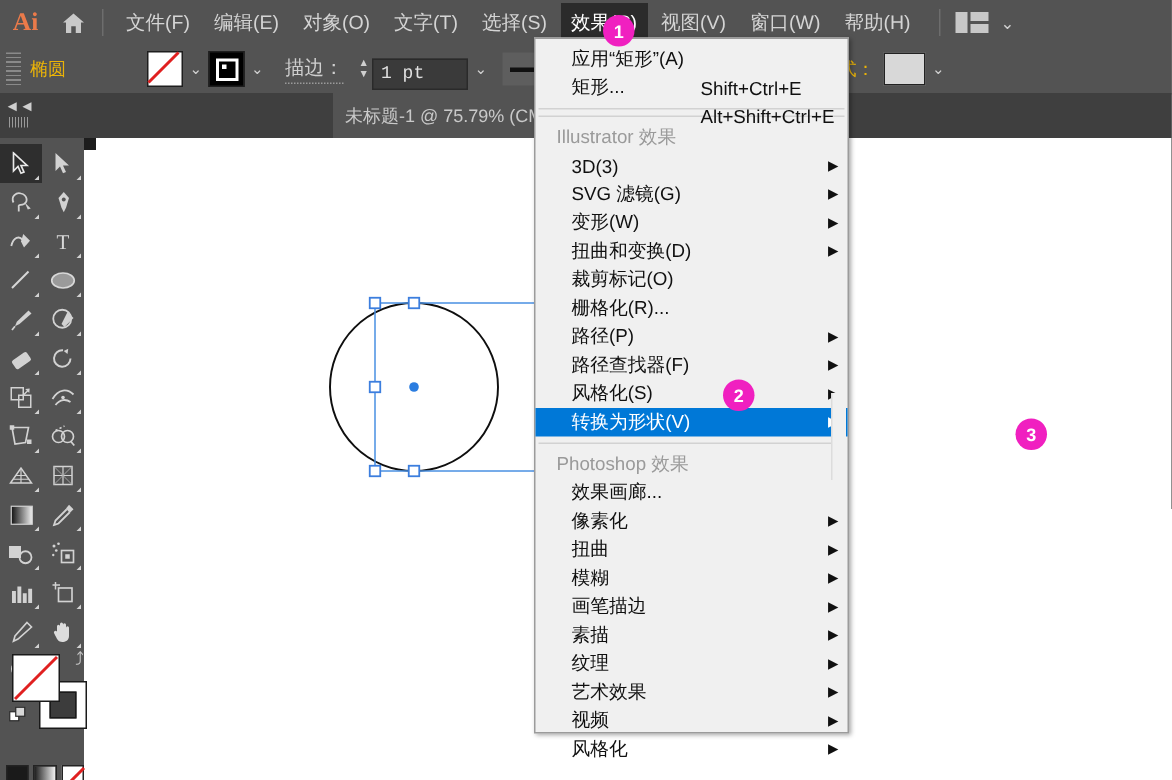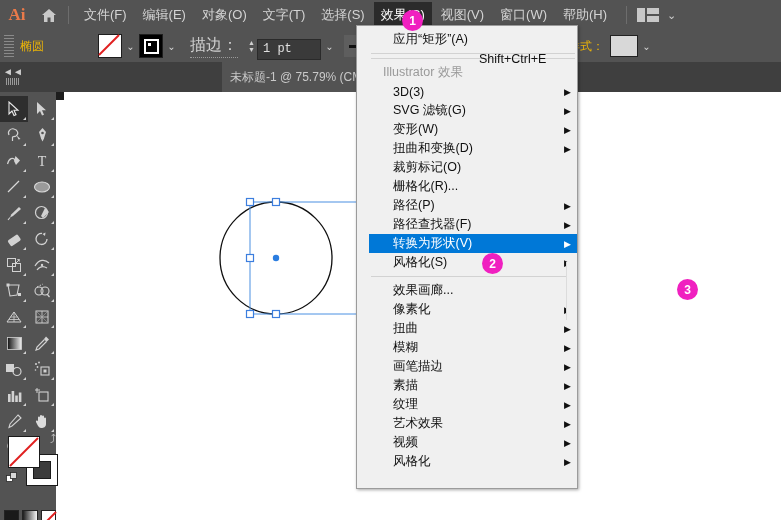--- a/index.html
+++ b/index.html
@@ -58,21 +58,21 @@
     width: 781px; height: 32px;
     background: #535353;
     display: flex; align-items: center;
     border-bottom: 1px solid #3f3f3f;
   }
   .grip {
     width: 10px; height: 22px; margin: 0 6px 0 4px;
     background: repeating-linear-gradient(to bottom,#8a8a8a 0 1px,transparent 1px 3px);
   }
   .cb-label { font-size: 12px; color: #eab308; white-space: nowrap; }
-  .cb-label-u { font-size: 16px; color: #cfcfcf; white-space: nowrap;
+  .cb-label-u { font-size: 13px; color: #cfcfcf; white-space: nowrap;
                 border-bottom: 1px dotted #9a9a9a; padding-bottom:1px;}
   .swatch-box {
     width: 22px; height: 22px; background: #fff;
     border: 1px solid #1e1e1e; position: relative;
   }
   .slash {
     position:absolute; left:-1px; top:-1px; width:100%; height:100%;
   }
   .stroke-box {
     width:22px; height:22px; background:#000; border:1px solid #1e1e1e;
@@ -178,21 +178,20 @@
   .bottom-swatches {
     position:absolute; left:4px; top:418px; width:52px; height:16px; display:flex; gap:3px;
   }
   .bs { width:15px; height:15px; border:1px solid #232323; }
 
   
   .dropdown {
     position:absolute; left:356px; top:25px; width:208px; height:462px;
     background:#f0f0f0; border:1px solid #9b9b9b;
     box-shadow: 1px 1px 3px rgba(0,0,0,0.35);
-    padding-left: 12px;
   }
   .mrow {
     position:relative; height:19px; display:flex; align-items:center;
     font-size:12.5px; color:#101010; padding-left:24px; white-space:nowrap;
   }
   .mrow .accel { position:absolute; left:110px;margin-top:39px; }
   .mrow.sel { background:#0078d7; color:#ffffff; }
   .mrow.section {
     color:#9a9a9a; padding-left:14px; font-size:12.5px;
   }
@@ -581,20 +580,24 @@
     </div>
   </div>
 
   <div class="dropdown">
     <div style="height:4px"></div>
 
     <div class="mrow">
       <span>应用“矩形”(A)</span>
       <span class="accel">Shift+Ctrl+E</span>
     </div>
+    <div class="mrow">
+      <span>矩形...</span>
+      <span class="accel">Alt+Shift+Ctrl+E</span>
+    </div>
 
     <div class="msep"></div>
 
 
     <div class="msep"></div>
 
     <div class="mrow section">Illustrator 效果</div>
     <div class="mrow">
         <span>3D(3)</span>
         <span class="arrowr">▶</span>
@@ -616,33 +619,34 @@
       </div>
     <div class="mrow">
         <span>栅格化(R)...</span>
       </div>
     <div class="mrow">
         <span>路径(P)</span>
         <span class="arrowr">▶</span>
       </div>
     <div class="mrow">
         <span>路径查找器(F)</span>
+        <span class="arrowr">▶</span>
+      </div>
+    <div class="mrow">
+        <span>风格化(S)</span>
         <span class="arrowr">▶</span>
       </div>
     <div class="mrow sel">
         <span>转换为形状(V)</span>
         <span class="arrowr">▶</span>
       </div>
-    <div class="mrow">
-        <span>风格化(S)</span>
-        <span class="arrowr">▶</span>
-      </div>
 
     <div class="msep"></div>
 
+    <div class="mrow section">Photoshop 效果</div>
     <div class="mrow">
         <span>效果画廊...</span>
       </div>
     <div class="mrow">
         <span>像素化</span>
         <span class="arrowr">▶</span>
       </div>
     <div class="mrow">
         <span>扭曲</span>
         <span class="arrowr">▶</span>

